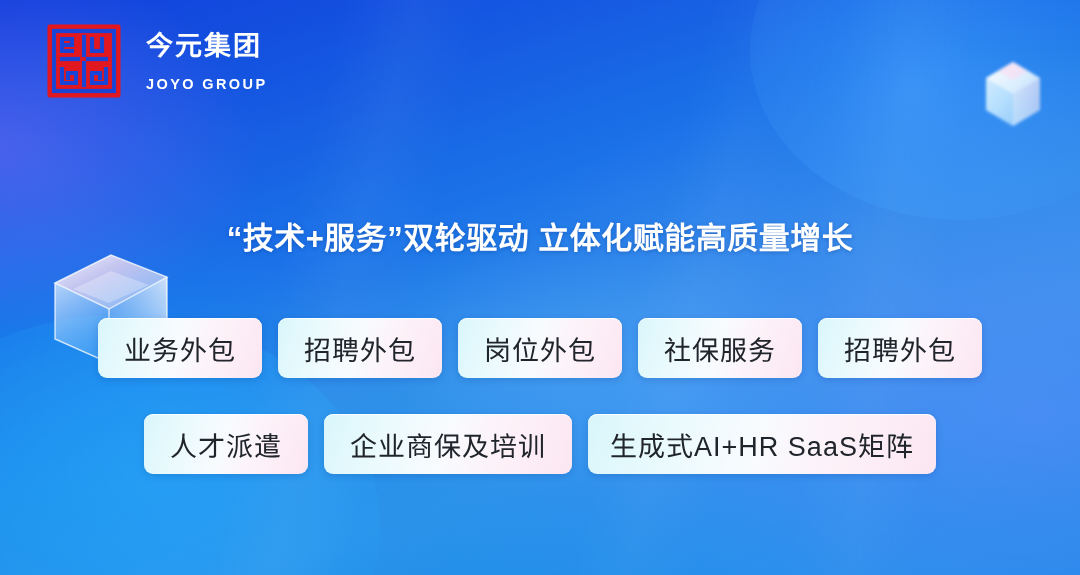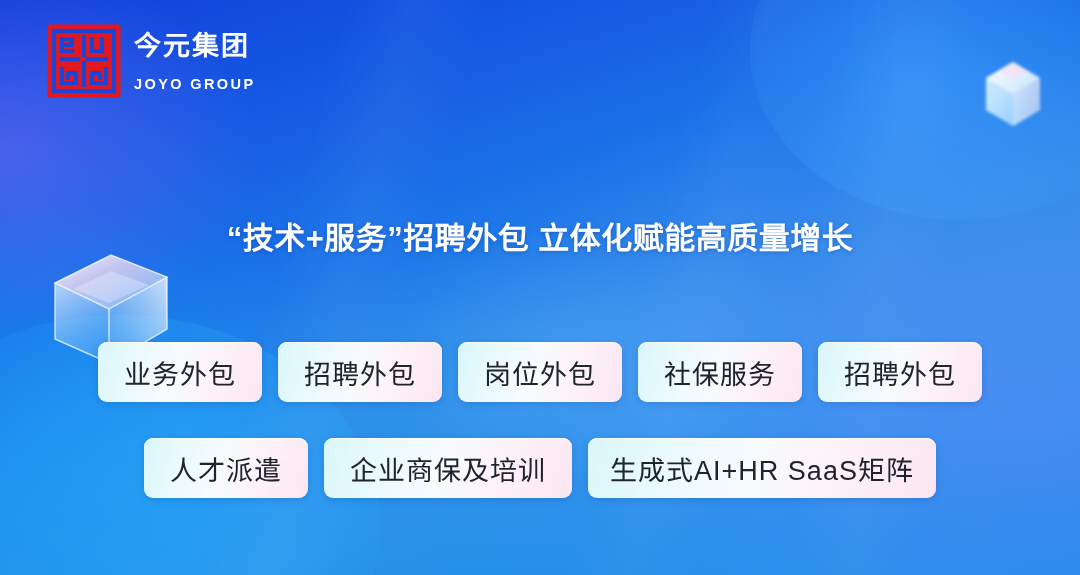--- a/index.html
+++ b/index.html
@@ -74,21 +74,21 @@
     pointer-events: none;
   }
   .hex-gem svg { display: block; }
 
   
   .logo-block {
     position: absolute;
     left: 48px; top: 25px;
     display: flex;
     align-items: center;
-    gap: 14px;
+    gap: 26px;
   }
   .seal {
     width: 72px; height: 72px;
     background: #e1181f;
     border-radius: 3px;
     position: relative;
     flex: 0 0 auto;
     box-shadow: 0 0 0 1px rgba(225,24,31,0.55);
   }
   .seal svg { display: block; }
@@ -150,21 +150,20 @@
   
   .tag-rows {
     position: absolute;
     left: 0; right: 0;
     top: 318px;
   }
   .tag-row {
     display: flex;
     justify-content: center;
     gap: 16px;
-    margin-top: 24px;
   }
   .tag-row + .tag-row { margin-top: 36px; }
 
   .tag {
     height: 60px;
     display: flex;
     align-items: center;
     justify-content: center;
     padding: 0 26px;
     border-radius: 9px;
@@ -275,21 +274,21 @@
           <path d="M36 38 v22"></path>
         </g>
       </svg>
     </div>
     <div class="brand-text">
       <div class="brand-cn">今元集团</div>
       <div class="brand-en">JOYO GROUP</div>
     </div>
   </div>
 
-  <div class="subhead">“技术+服务”招聘外包  立体化赋能高质量增长</div>
+  <div class="subhead">“技术+服务”双轮驱动  立体化赋能高质量增长</div>
 
   <div class="tag-rows">
     <div class="tag-row">
       <div class="tag">业务外包</div>
       <div class="tag">招聘外包</div>
       <div class="tag">岗位外包</div>
       <div class="tag">社保服务</div>
       <div class="tag">招聘外包</div>
     </div>
     <div class="tag-row">

